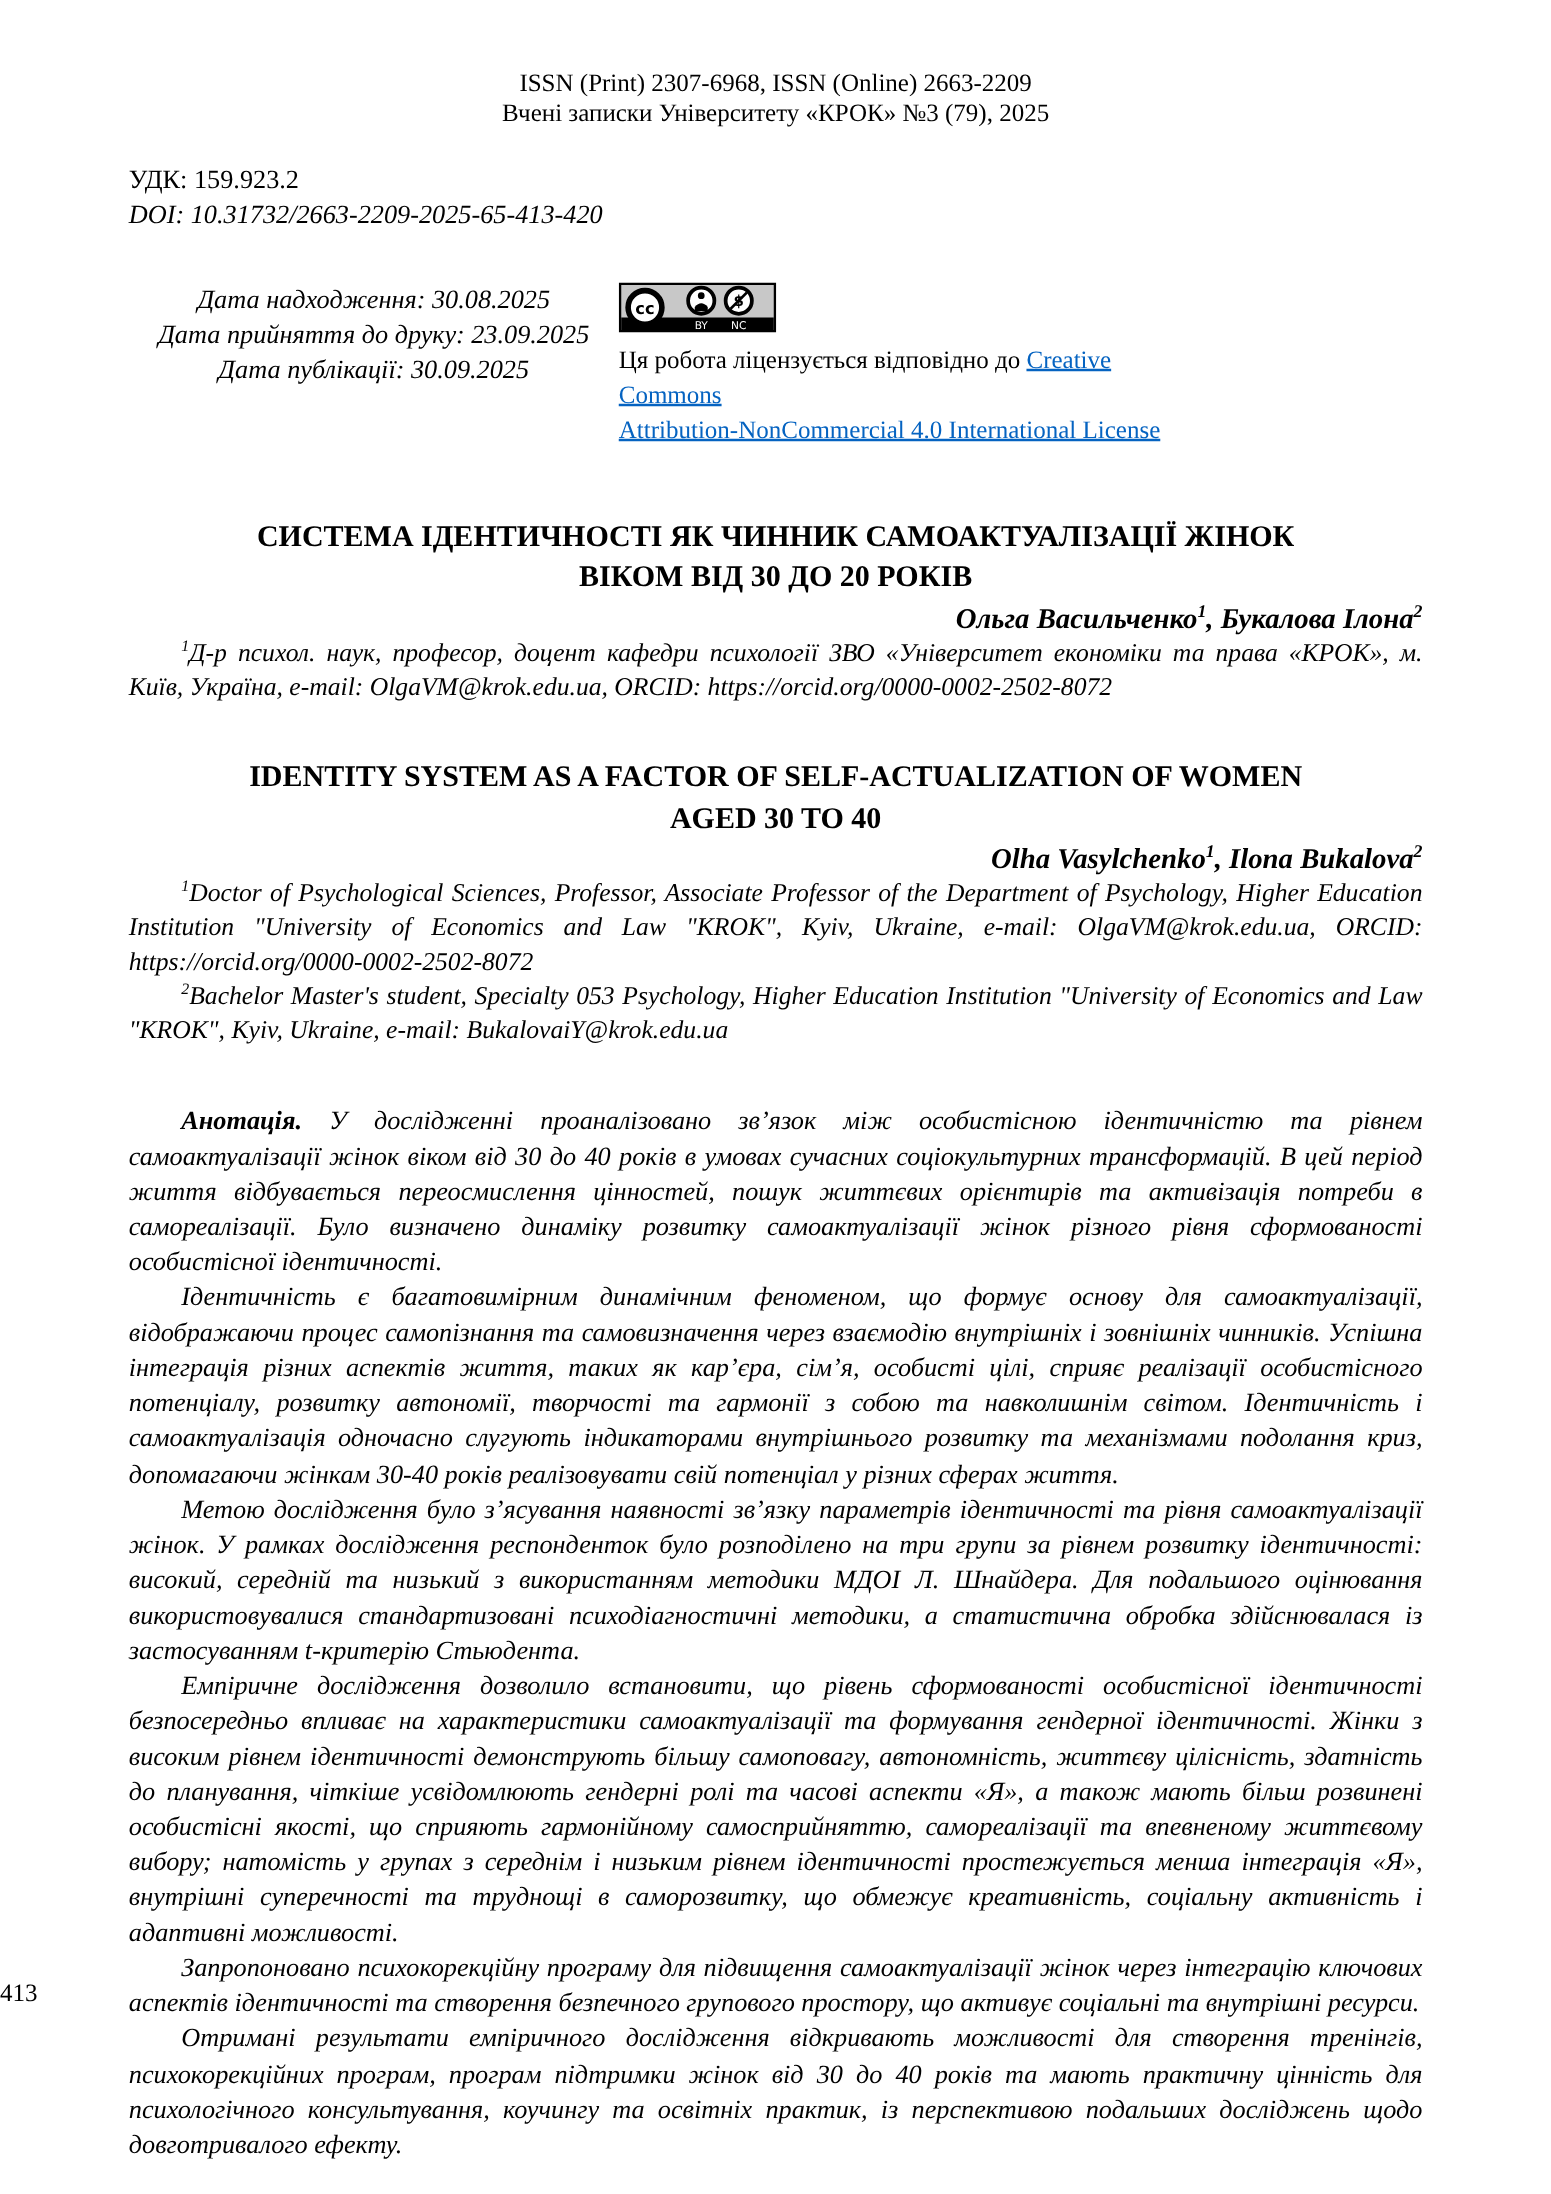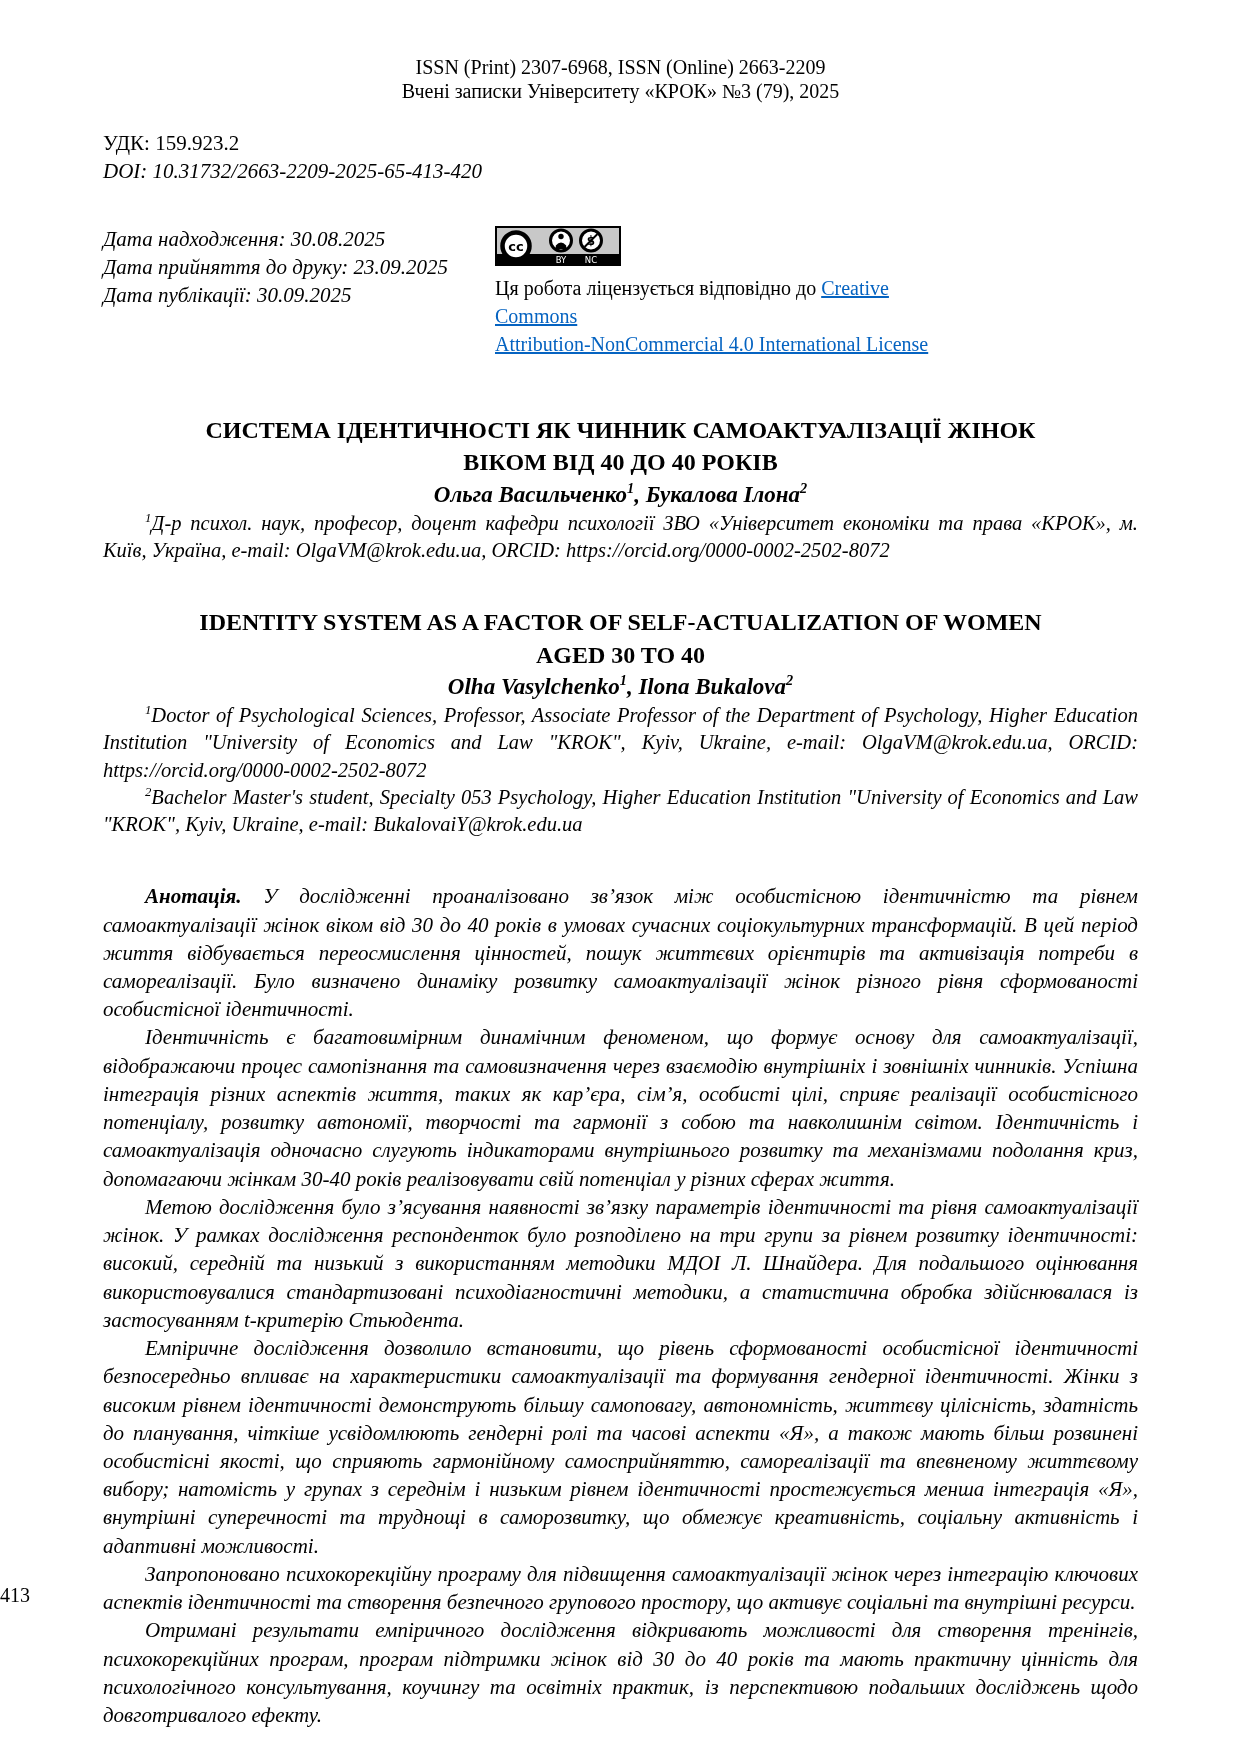--- a/index.html
+++ b/index.html
@@ -6,28 +6,28 @@
   .page{
     width:1241px;height:1755px;box-sizing:border-box;
     padding:55px 103px 0 103px;
     font-family:"Liberation Serif",serif;color:#000;
     position:relative;overflow:hidden;background:#fff;
   }
   .journal-header{text-align:center;font-size:20px;line-height:1.2;}
   .udc{margin-top:28px;font-size:21px;}
   .doi{font-style:italic;font-size:21px;margin-top:3px;}
   .meta-row{display:flex;margin-top:42px;}
-  .dates{font-style:italic;font-size:21px;line-height:1.33;width:392px;flex:none;}
+  .dates{font-style:italic;font-size:21px;line-height:1.33;width:392px;flex:none;text-align:center;}
   .license{width:472px;font-size:20px;}
   .badge{display:block;margin-bottom:8px;}
   .license-text{line-height:1.4;}
   .license-link{color:#0563C1;text-decoration:underline;cursor:pointer;}
   .license-link .l2{display:block;}
   .title{margin-top:56px;text-align:center;font-weight:bold;font-size:24px;line-height:1.35;}
-  .authors{text-align:center;font-weight:bold;font-style:italic;font-size:23px;margin-top:3px;}
+  .authors{text-align:right;font-weight:bold;font-style:italic;font-size:23px;margin-top:3px;}
   .affils{margin-top:2px;}
   .affil{margin:0;font-style:italic;font-size:20.5px;line-height:1.33;text-align:justify;text-indent:42px;}
   .en-block{margin-top:42px;}
   .abstract{margin-top:44px;}
   .abs{margin:0;font-style:italic;font-size:21px;line-height:1.345;text-align:justify;text-indent:42px;}
   .abs b{font-weight:bold;}
   sup{font-size:0.62em;line-height:0;}
   .page-number{position:absolute;left:0;right:0;bottom:148px;font-size:20px;}
 </style>
 </head>
@@ -65,21 +65,21 @@
         <text x="96" y="37" text-anchor="middle" font-size="8.5" fill="#fff" font-family="DejaVu Sans, sans-serif">NC</text>
       </svg>
       <div class="license-text">
         <span>Ця робота ліцензується відповідно до </span><a class="license-link" style="color: rgb(5, 99, 193);"><span>Creative Commons</span><span class="l2">Attribution-NonCommercial 4.0 International License</span></a>
       </div>
     </div>
   </div>
 
   <div class="title">
     <div>СИСТЕМА ІДЕНТИЧНОСТІ ЯК ЧИННИК САМОАКТУАЛІЗАЦІЇ ЖІНОК</div>
-    <div>ВІКОМ ВІД 40 ДО 40 РОКІВ</div>
+    <div>ВІКОМ ВІД 30 ДО 20 РОКІВ</div>
   </div>
   <div class="authors"><span>Ольга Васильченко</span><sup>1</sup>, <span>Букалова Ілона</span><sup>2</sup></div>
   <div class="affils">
       <p class="affil"><sup>1</sup>Д-р психол. наук, професор, доцент кафедри психології ЗВО «Університет економіки та права «КРОК», м. Київ, Україна, e-mail: OlgaVM@krok.edu.ua,  ORCID: https://orcid.org/0000-0002-2502-8072</p>
     </div>
 
   <div class="en-block">
     <div class="title" style="margin-top:0;">
       <div>IDENTITY SYSTEM AS A FACTOR OF SELF-ACTUALIZATION OF WOMEN</div>
       <div>AGED 30 TO 40</div>

